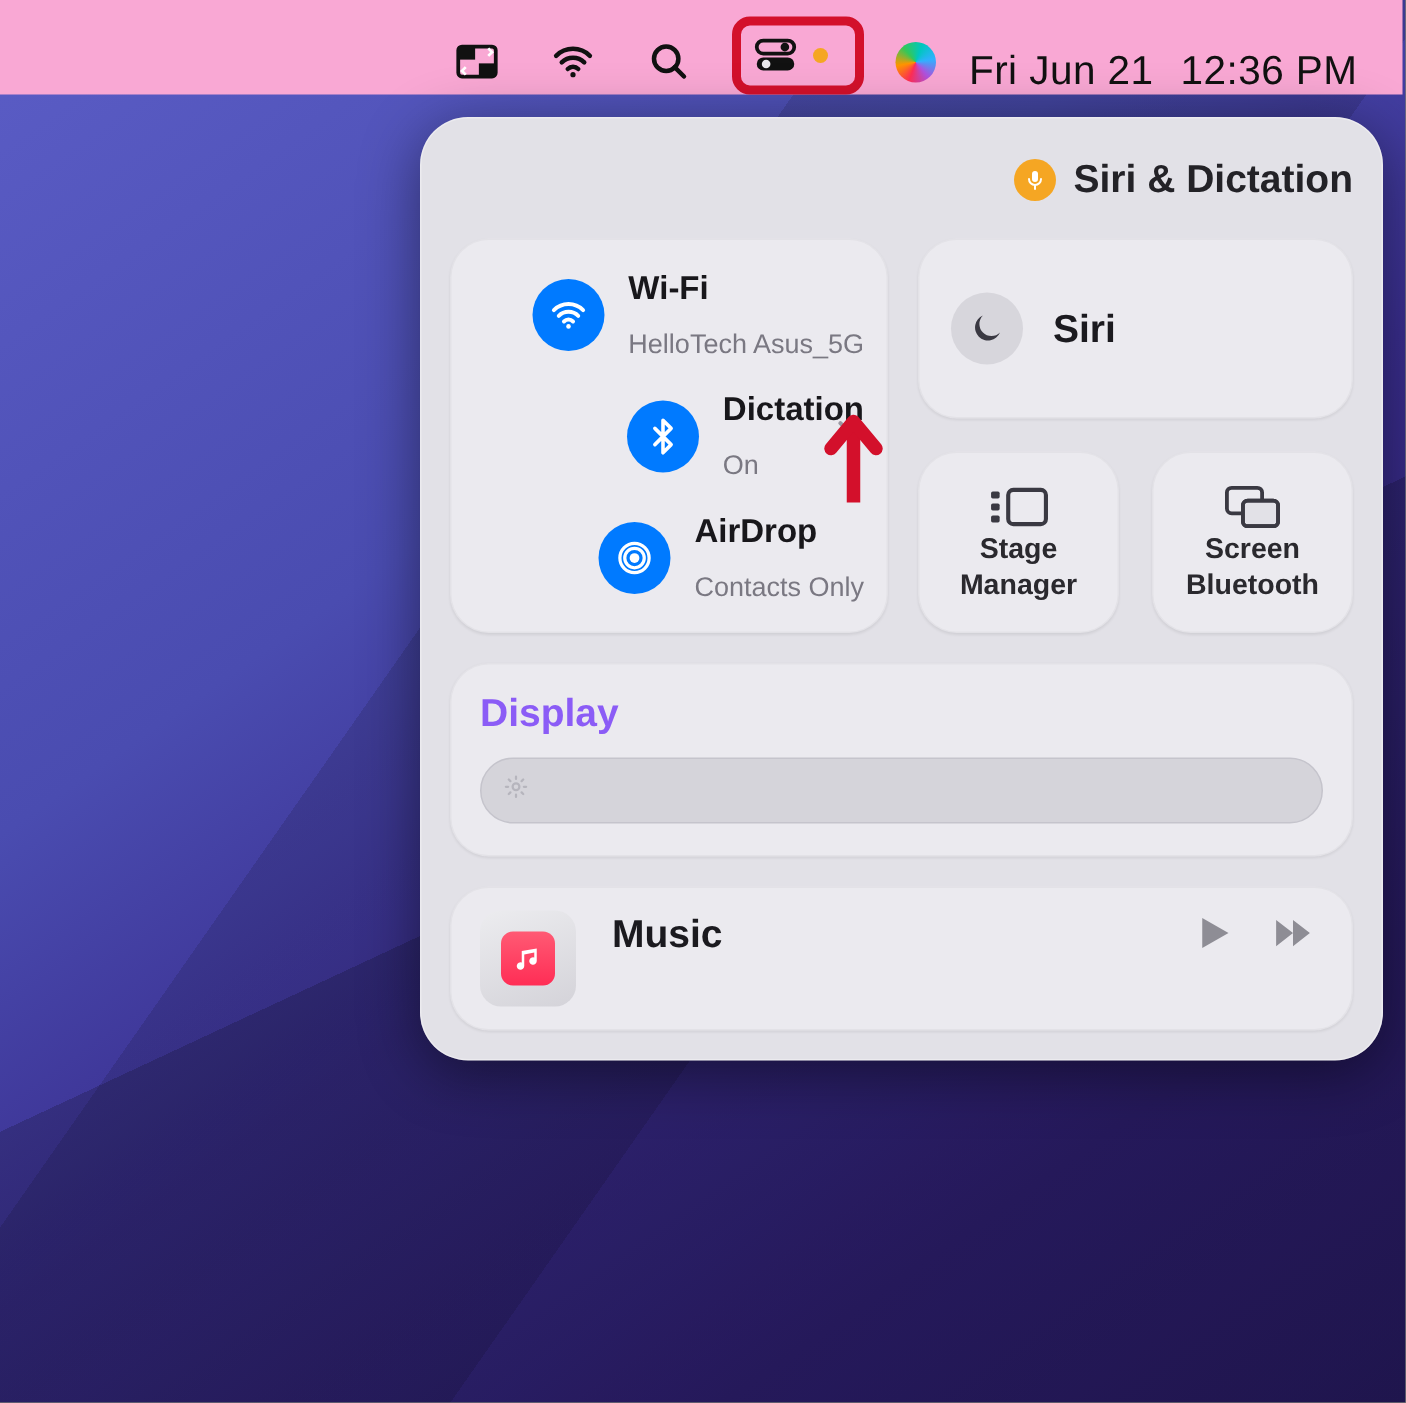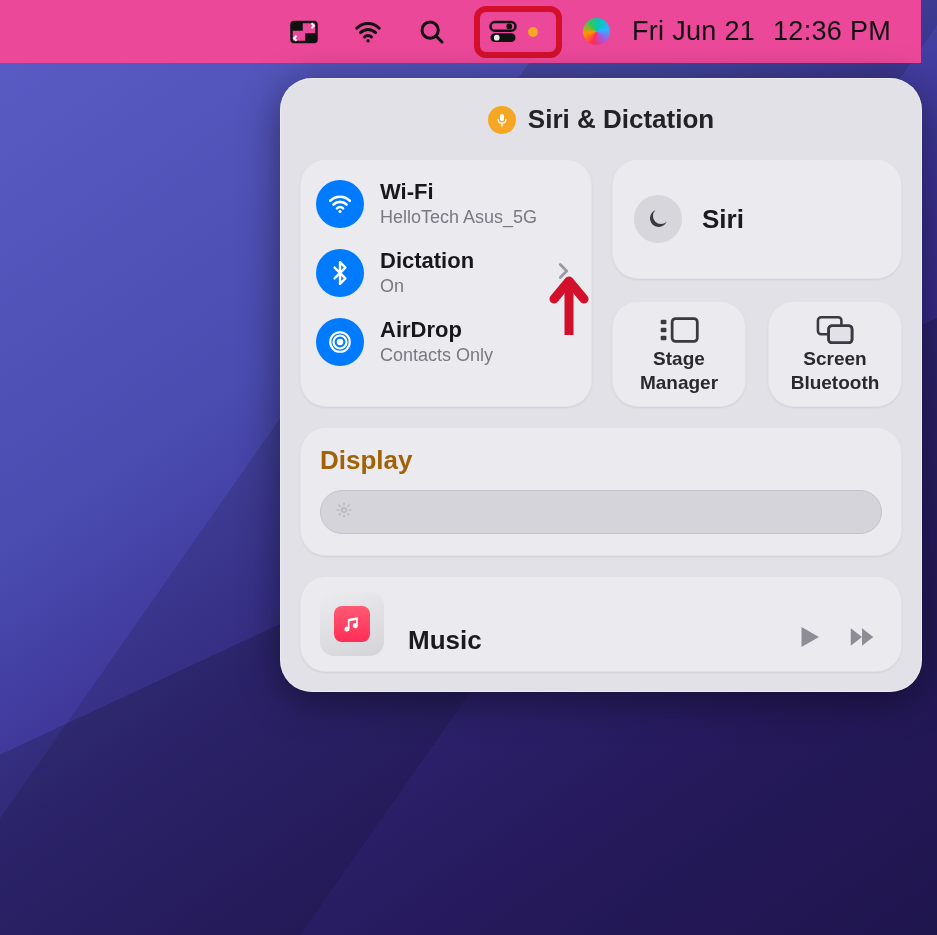--- a/index.html
+++ b/index.html
@@ -13,23 +13,23 @@
     position: absolute; inset: 0;
     background: linear-gradient(145deg, #5b5dc6 0%, #4a4cb0 35%, #3a2e8f 55%, #2d1e6e 80%, #261a5e 100%);
   }
   .desktop::before {
     content:""; position:absolute; inset:0;
     background:
       linear-gradient(125deg, transparent 0 36%, rgba(0,0,0,0.12) 36% 60%, transparent 60%),
       linear-gradient(155deg, transparent 0 55%, rgba(0,0,0,0.18) 55% 100%);
   }
   .menubar {
-    position: absolute; top: 0; left: 0; right: 16px; height: 63px;
-    background: #ec4899;
-    display: flex; align-items: center; justify-content: flex-end;
+    position: absolute; top: 0; left: 0; right: 2px; height: 63px;
+    background: #f9a8d4;
+    display: flex; align-items: flex-end; justify-content: flex-end;
     padding: 0 30px 0 0; gap: 20px;
     color: #111;
   }
   .menubar .date-time { display:flex; align-items:center; gap:18px; font-size:27px; font-weight:500; letter-spacing:0.3px; }
   .mb-item { display:flex; align-items:center; justify-content:center; width:44px; height:44px; border-radius:8px; }
   .mb-item svg { width:30px; height:30px; }
   .siri-orb {
     width:27px; height:27px; border-radius:50%;
     background: conic-gradient(from 200deg, #ff2d55, #ff9500, #34c759, #00c7be, #30b0ff, #af52de, #ff2d55);
   }
@@ -45,79 +45,79 @@
   
   .panel {
     position: absolute; top: 78px; left: 280px; width: 642px;
     background: #e2e1e7;
     border-radius: 32px;
     box-shadow: 0 8px 40px rgba(0,0,0,.45), inset 0 0 0 1px rgba(255,255,255,.35);
     padding: 20px;
     display:flex; flex-direction:column; gap:20px;
   }
   .panel-header {
-    display:flex; align-items:center; justify-content:center; gap:12px;
+    display:flex; align-items:center; justify-content:flex-end; gap:12px;
     padding-top:6px; padding-bottom:4px;
   }
   .panel-header .mic-badge {
     width:28px; height:28px; border-radius:50%; background:#f5a623;
     display:flex; align-items:center; justify-content:center;
   }
   .panel-header .title { font-size:26px; font-weight:700; color:#232227; }
 
   .row { display:flex; gap:20px; }
   .card {
     background:#ebeaef;
     border-radius:26px;
     box-shadow: inset 0 0 0 1px rgba(0,0,0,.03), 0 1px 2px rgba(0,0,0,.08);
   }
-  .connectivity { flex: 0 0 292px; padding:14px 14px; display:flex; flex-direction:column; gap:8px; position:relative; }
+  .connectivity { flex: 0 0 292px; padding:14px 14px; display:flex; flex-direction:column; gap:8px; position:relative;align-items:flex-end; }
   .conn-item { display:flex; align-items:center; gap:16px; padding:6px 2px; position:relative; }
   .conn-icon {
     width:48px; height:48px; border-radius:50%; background:#007aff;
     display:flex; align-items:center; justify-content:center; flex:0 0 48px;
   }
   .conn-icon svg { width:26px; height:26px; }
   .conn-text .label { font-size:22px; font-weight:700; color:#18171b; }
-  .conn-text .sub   { font-size:18px; font-weight:500; color:#7a7882; margin-top:2px; }
+  .conn-text .sub   { font-size:18px; font-weight:500; color:#7a7882; margin-top:14px; }
   .chevron { position:absolute; right:4px; top:50%; transform:translateY(-50%); color:#9a98a2; }
 
   .right-stack { flex:1; display:flex; flex-direction:column; gap:22px; }
   .focus-card { height:120px; display:flex; align-items:center; padding:0 22px; gap:20px; }
   .focus-icon { width:48px; height:48px; border-radius:50%; background:#d7d6dc; display:flex; align-items:center; justify-content:center; }
   .focus-label { font-size:26px; font-weight:700; color:#1b1a1f; }
 
   .small-row { display:flex; gap:22px; flex:1; }
   .small-card { flex:1; display:flex; flex-direction:column; align-items:center; justify-content:center; padding:12px; }
   .small-card .ic { height:34px; display:flex; align-items:center; justify-content:center; }
   .small-card .lab { font-size:19px; font-weight:600; color:#2a292e; text-align:center; line-height:1.25; white-space:pre-line; }
 
   .section-card { padding:18px 20px 22px; }
-  .section-title { font-size:26px; font-weight:700; color:#a16207; margin-bottom:14px; }
+  .section-title { font-size:26px; font-weight:700; color:#8b5cf6; margin-bottom:14px; }
   .slider-track {
     height:44px; border-radius:22px; background:#d5d4da;
     position:relative; border:1px solid #c5c4cc;
   }
   .slider-track .lead-icon {
     position:absolute; left:14px; top:50%; transform:translateY(-50%);
     color:#b6b5bd;
   }
   .sound-row { display:flex; align-items:center; gap:16px; }
   .sound-row .slider-track { flex:1; position:relative; }
   .sound-thumb {
     position:absolute; left:3px; top:3px; width:92px; height:36px; border-radius:18px;
     background:#fff;
     box-shadow: 0 2px 4px rgba(0,0,0,.25);
   }
   .airplay-btn {
     width:48px; height:48px; border-radius:50%; background:#d0cfd5;
     display:flex; align-items:center; justify-content:center;
   }
 
-  .nowplaying { display:flex; align-items:flex-end; padding:16px 20px; gap:24px; }
+  .nowplaying { display:flex; align-items:flex-start; padding:16px 20px; gap:24px; }
   .album {
     width:64px; height:64px; border-radius:14px;
     background: linear-gradient(160deg,#ececef,#d4d3d9);
     display:flex; align-items:center; justify-content:center;
   }
   .album-inner {
     width:36px; height:36px; border-radius:8px;
     background: linear-gradient(180deg,#ff5a74,#ff2d55);
     display:flex; align-items:center; justify-content:center;
   }

